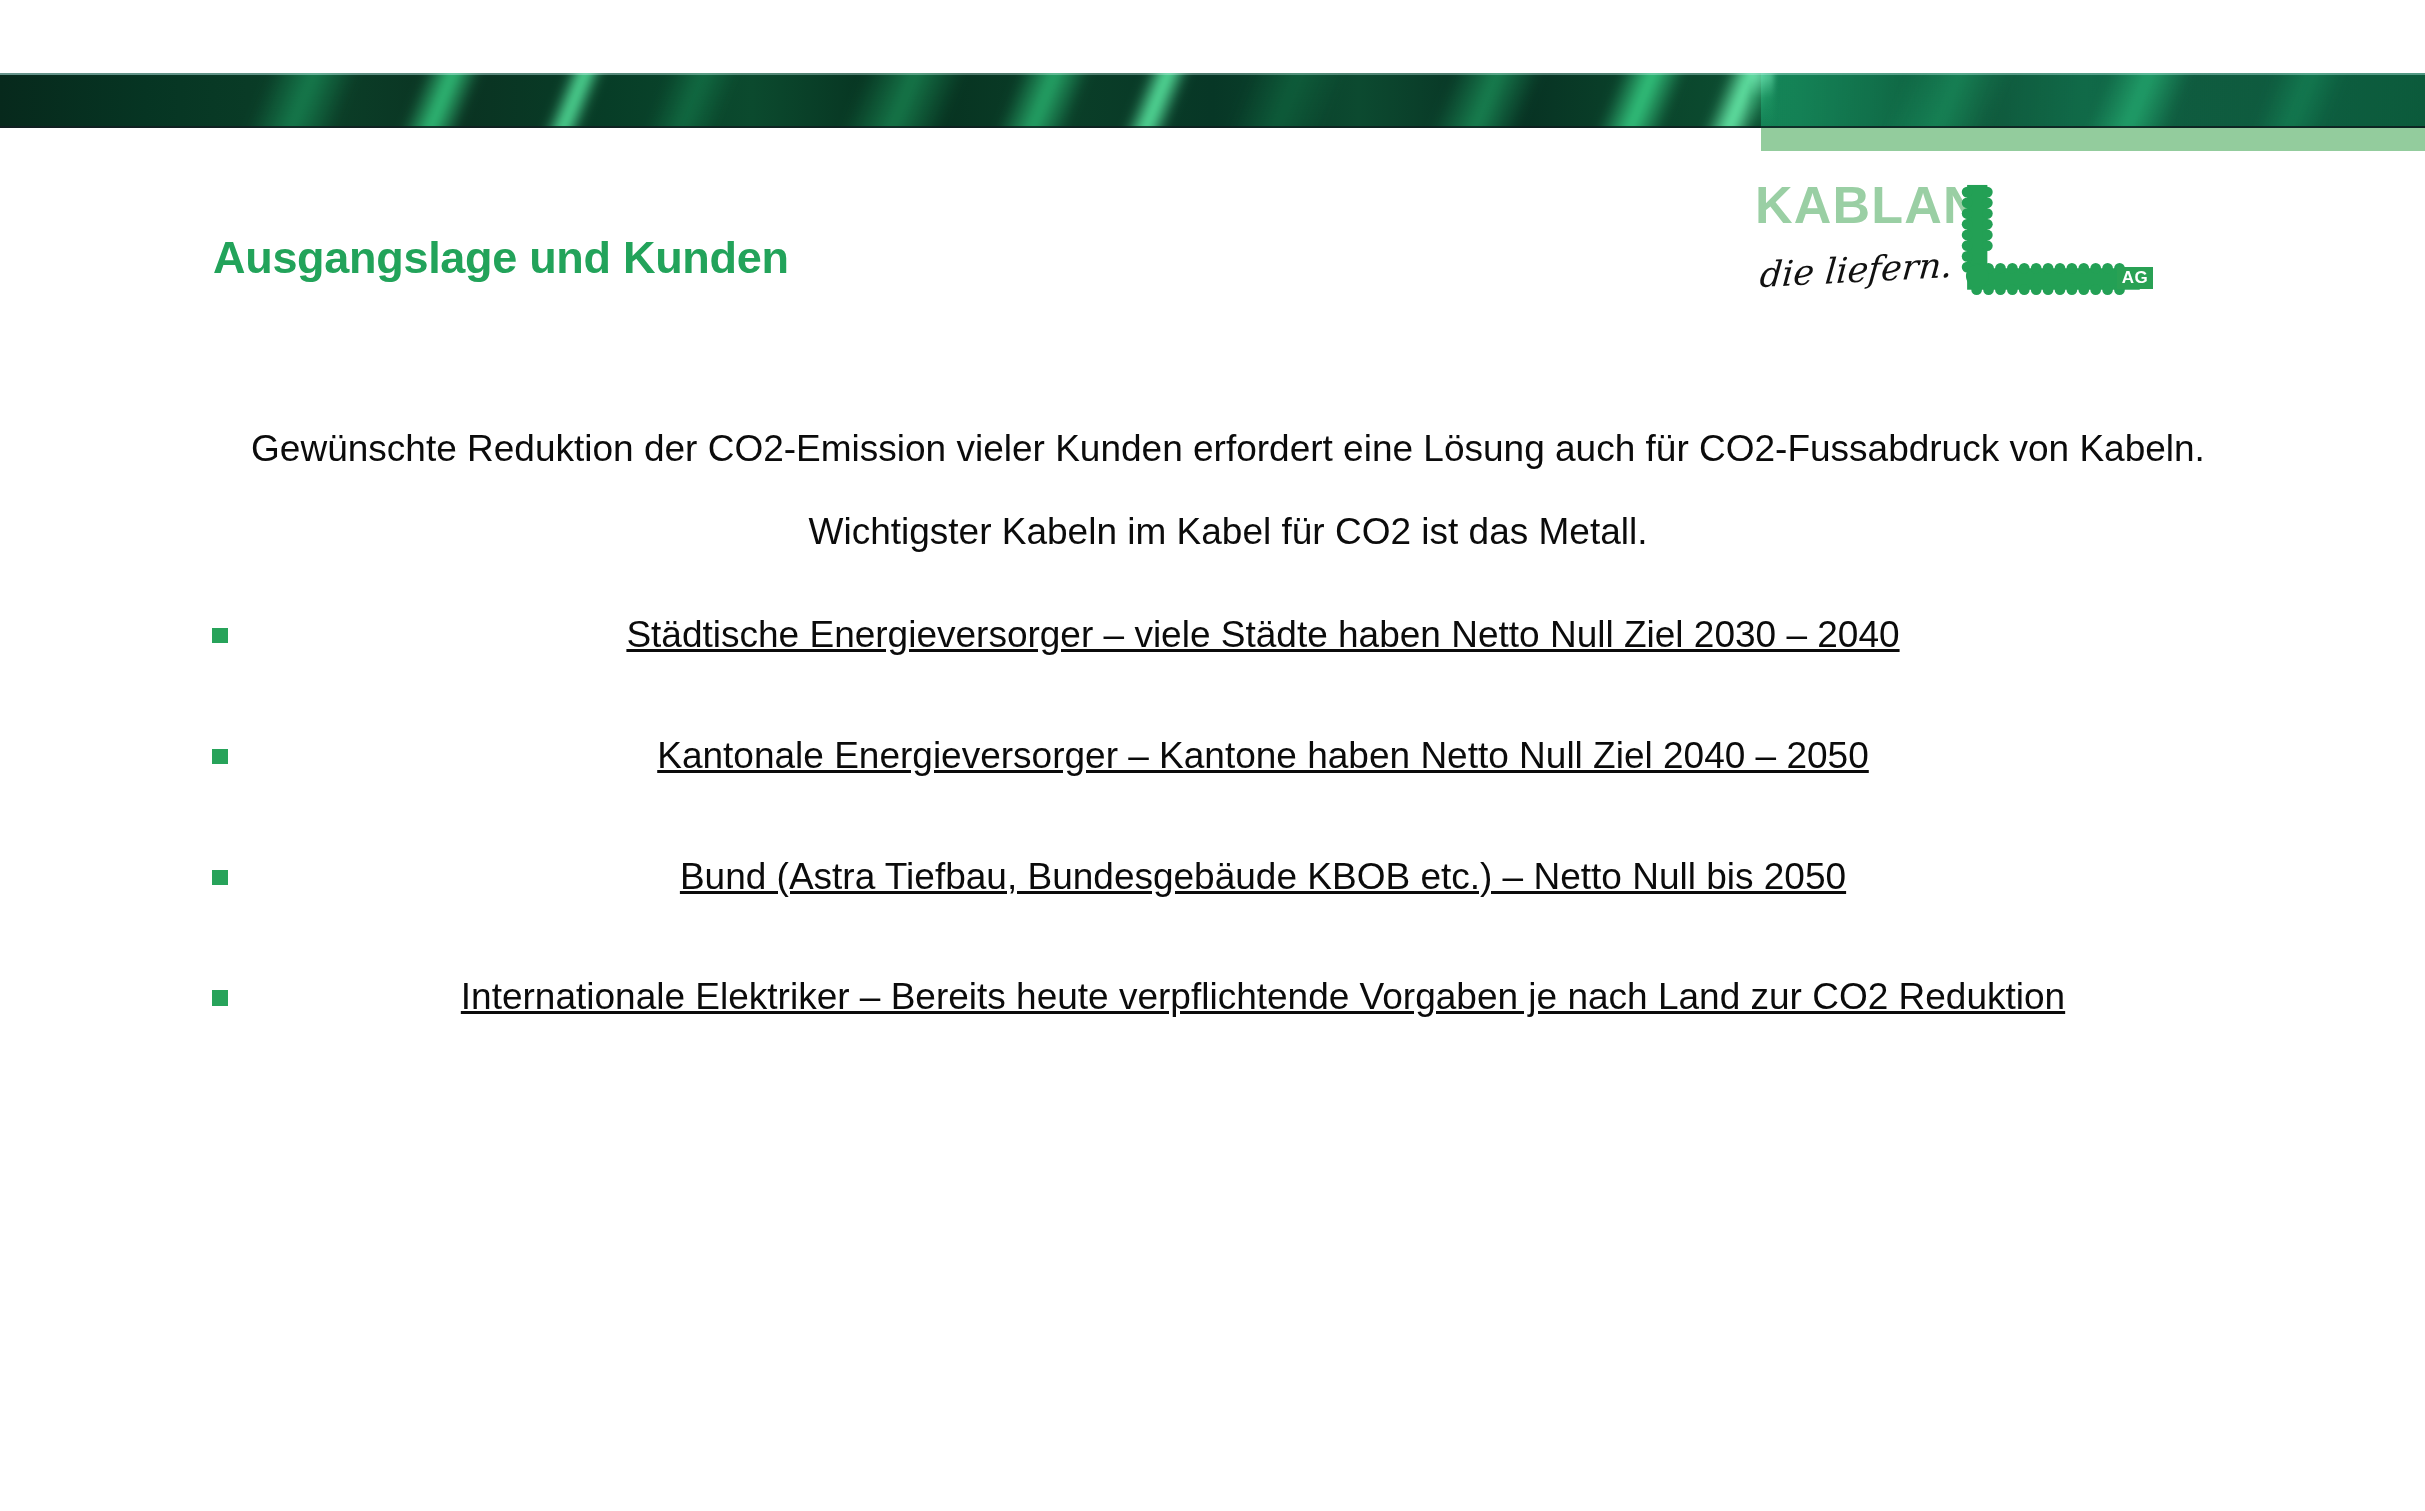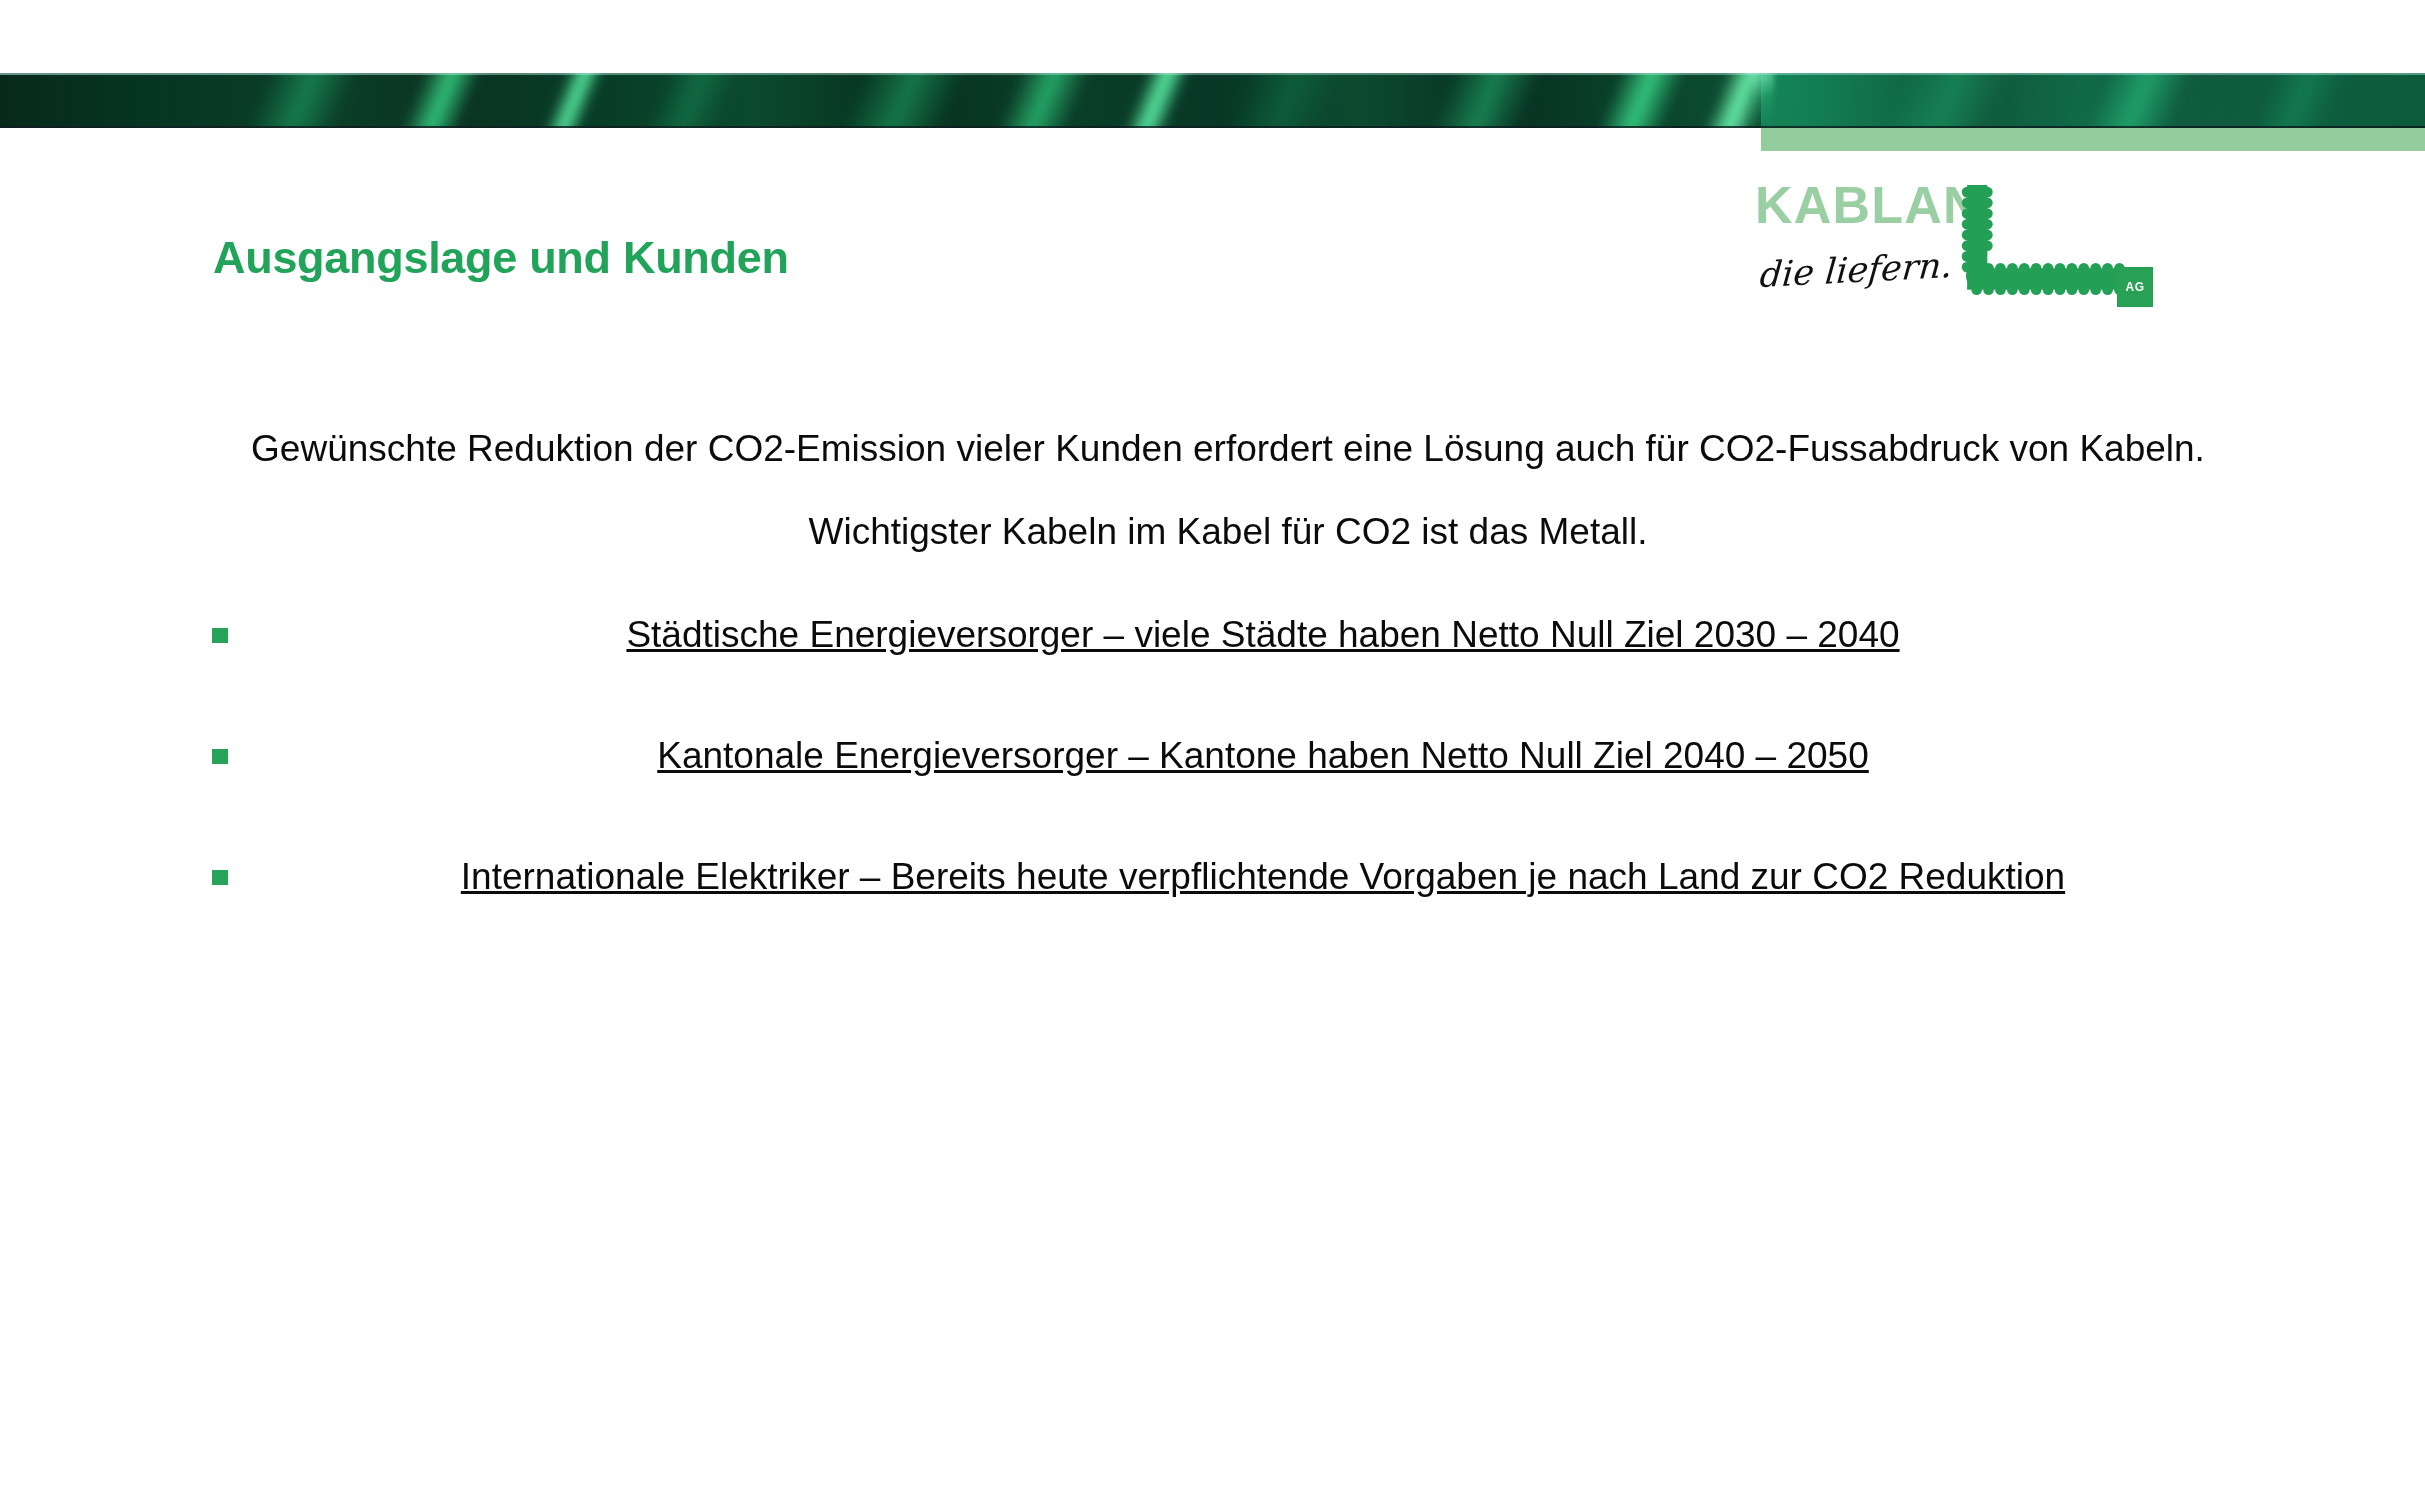--- a/index.html
+++ b/index.html
@@ -173,24 +173,24 @@
     position: absolute;
     left: 0; top: 0;
     width: 429px; height: 125px;
     overflow: visible;
   }
   .logo-ag {
     position: absolute;
     left: 362px;
     top: 88px;
     width: 36px;
-    height: 40px;
+    height: 22px;
     background: #29a154;
     color: #ffffff;
-    font-size: 12px;
+    font-size: 17px;
     font-weight: bold;
     letter-spacing: 0.6px;
     display: flex;
     align-items: center;
     justify-content: center;
   }
 
   
   .content {
     position: absolute;
@@ -331,19 +331,23 @@
       <li class="bullet">
         <span class="marker"></span>
         <span>Städtische Energieversorger – viele Städte haben Netto Null Ziel 2030 – 2040</span>
       </li>
       <li class="bullet">
         <span class="marker"></span>
         <span>Kantonale Energieversorger – Kantone haben Netto Null Ziel  2040 – 2050</span>
       </li>
       <li class="bullet">
         <span class="marker"></span>
+        <span>Bund (Astra Tiefbau, Bundesgebäude KBOB etc.) – Netto Null bis 2050</span>
+      </li>
+      <li class="bullet">
+        <span class="marker"></span>
         <span>Internationale Elektriker – Bereits heute verpflichtende Vorgaben je nach Land zur CO2 Reduktion</span>
       </li>
     </ul>
   </div>
 
 </div>
 
 
 </body></html>

